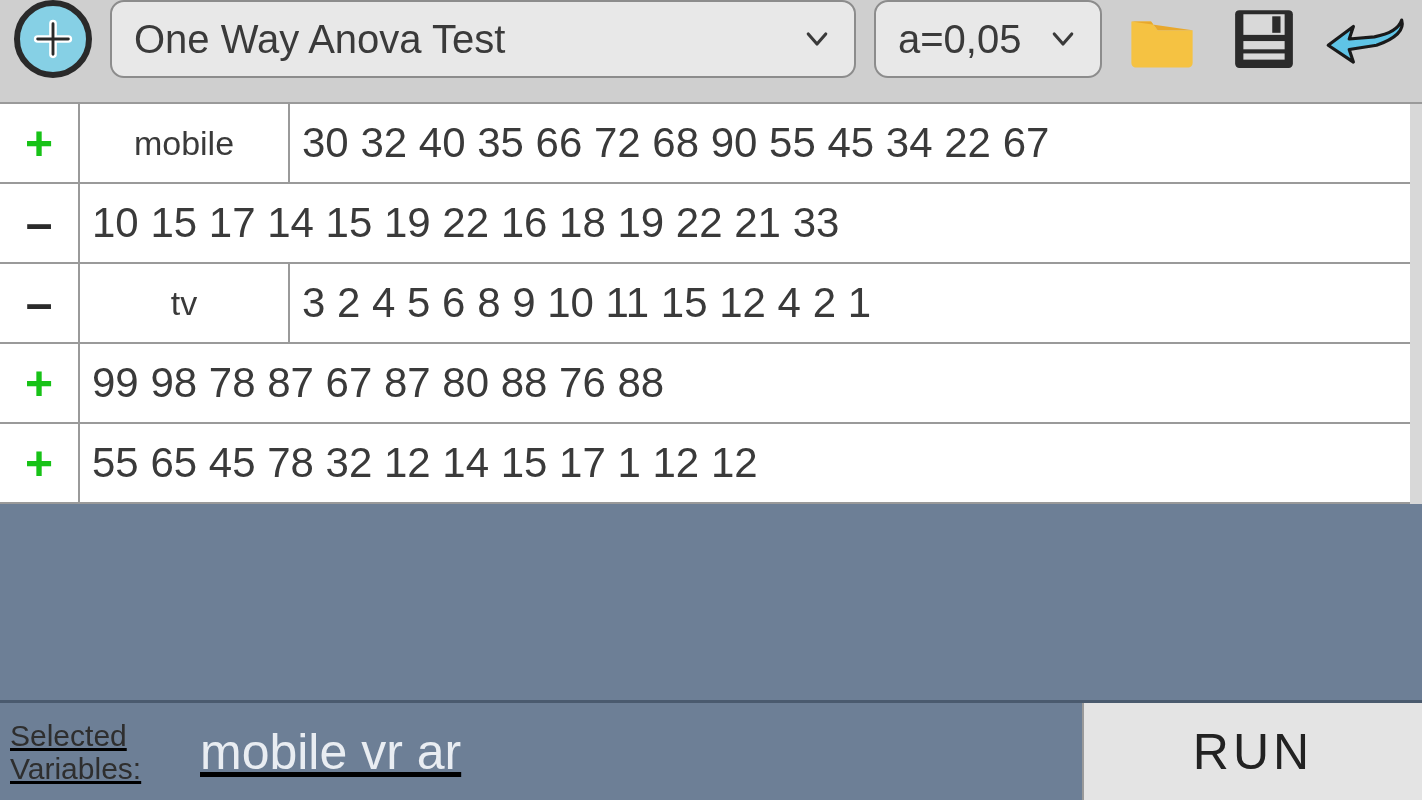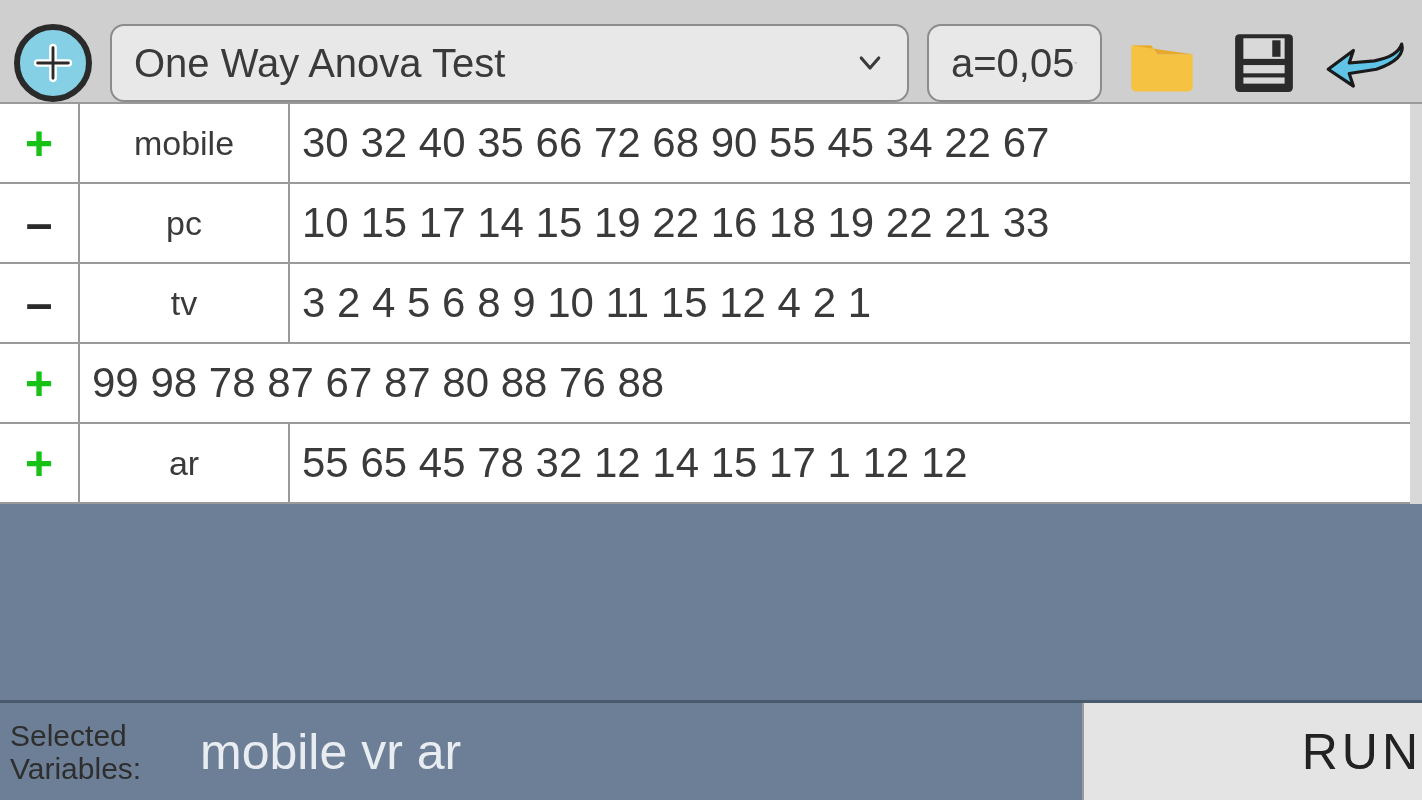--- a/index.html
+++ b/index.html
@@ -5,21 +5,21 @@
   * { box-sizing: border-box; margin: 0; padding: 0; }
   html, body { width: 1422px; height: 800px; overflow: hidden; font-family: Arial, Helvetica, sans-serif; }
   body { background: #6d7f96; display: flex; flex-direction: column; }
 
   
   .toolbar {
     height: 104px;
     background: #cfcfcf;
     border-bottom: 2px solid #9a9a9a;
     display: flex;
-    align-items: flex-end;
+    align-items: flex-start;
     padding: 0 14px;
     gap: 18px;
   }
 
   .add-circle {
     width: 78px; height: 78px;
     border-radius: 50%;
     background: #86d0e5;
     border: 6px solid #2a2a2a;
     display: flex; align-items: center; justify-content: center;
@@ -30,21 +30,21 @@
   .dropdown {
     background: #e8e8e8;
     border: 2px solid #8c8c8c;
     border-radius: 14px;
     display: flex; align-items: center;
     padding: 0 22px;
     height: 78px;
     cursor: pointer;
   }
   .dropdown.test { flex: 1 1 auto; justify-content: space-between; }
-  .dropdown.alpha { width: 175px; justify-content: space-between; }
+  .dropdown.alpha { width: 228px; justify-content: space-between; }
   .dropdown span.txt { font-size: 40px; color: #3a3a3a; }
   .chev { width: 30px; height: 30px; }
 
   .folder-icon, .save-icon, .back-icon {
     width: 84px; height: 78px;
     display: flex; align-items: center; justify-content: center;
     cursor: pointer;
   }
 
   
@@ -110,37 +110,38 @@
     display: flex;
     align-items: stretch;
     background: #6d7f96;
   }
   .selected-box {
     flex: 1 1 auto;
     display: flex;
     align-items: center;
     padding-left: 10px;
     gap: 20px;
+    text-decoration: underline;
   }
   .selected-label {
     font-size: 30px;
     color: #2e2e2e;
     line-height: 1.1;
     width: 170px;
   }
   .selected-vars {
     font-size: 50px;
     color: #e9edf2;
   }
   .run-btn {
     width: 340px;
     background: #e4e4e4;
     display: flex;
     align-items: center;
-    justify-content: flex-end;
+    justify-content: center;
     font-size: 50px;
     color: #222;
     letter-spacing: 4px;
     cursor: pointer;
     border-left: 2px solid #9a9a9a;
   }
 </style>
 </head>
 <body>
 
@@ -195,35 +196,33 @@
 <div class="data-area">
   <div class="rows-wrap" id="rows-wrap">
 
   <div class="row">
         <div class="cell toggle">+</div>
         <div class="cell name">mobile</div>
         <div class="cell values">30 32 40 35 66 72 68 90 55 45 34 22 67</div>
       </div>
       <div class="row">
         <div class="cell toggle minus">–</div>
-        <div class="cell name">pc</div>
         <div class="cell values">10 15 17 14 15 19 22 16 18 19 22 21 33</div>
       </div>
       <div class="row">
         <div class="cell toggle minus">–</div>
         <div class="cell name">tv</div>
         <div class="cell values">3 2 4 5 6 8 9 10 11 15 12 4 2 1</div>
       </div>
       <div class="row">
         <div class="cell toggle">+</div>
         <div class="cell values">99 98 78 87 67 87 80 88 76 88</div>
       </div>
       <div class="row">
         <div class="cell toggle">+</div>
-        <div class="cell name">ar</div>
         <div class="cell values">55 65 45 78 32 12 14 15 17 1 12 12</div>
       </div>
     </div>
   <div class="scrollbar-track" id="scroll-track" style="height: 400px;"></div>
 </div>
 
 <div class="bottom">
   <div class="selected-box">
     <div class="selected-label">
       <span>Selected</span><br>

